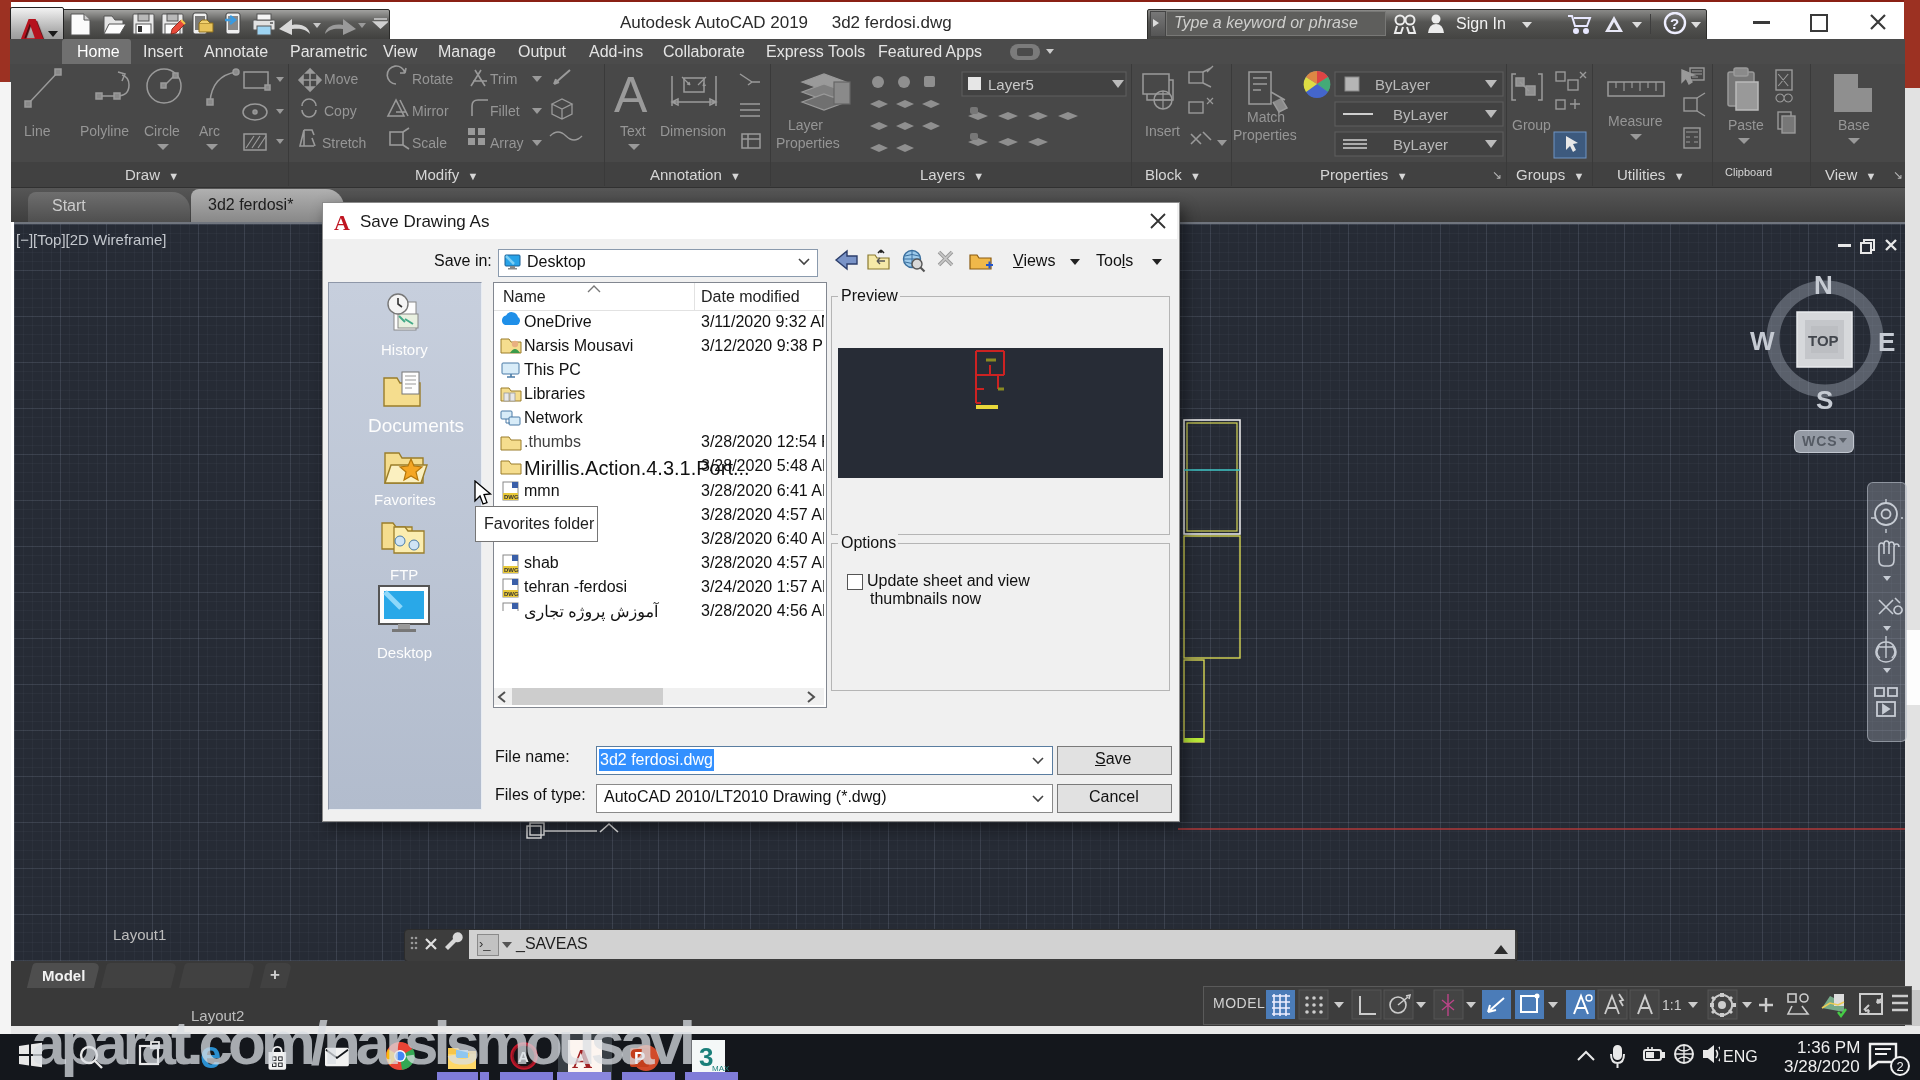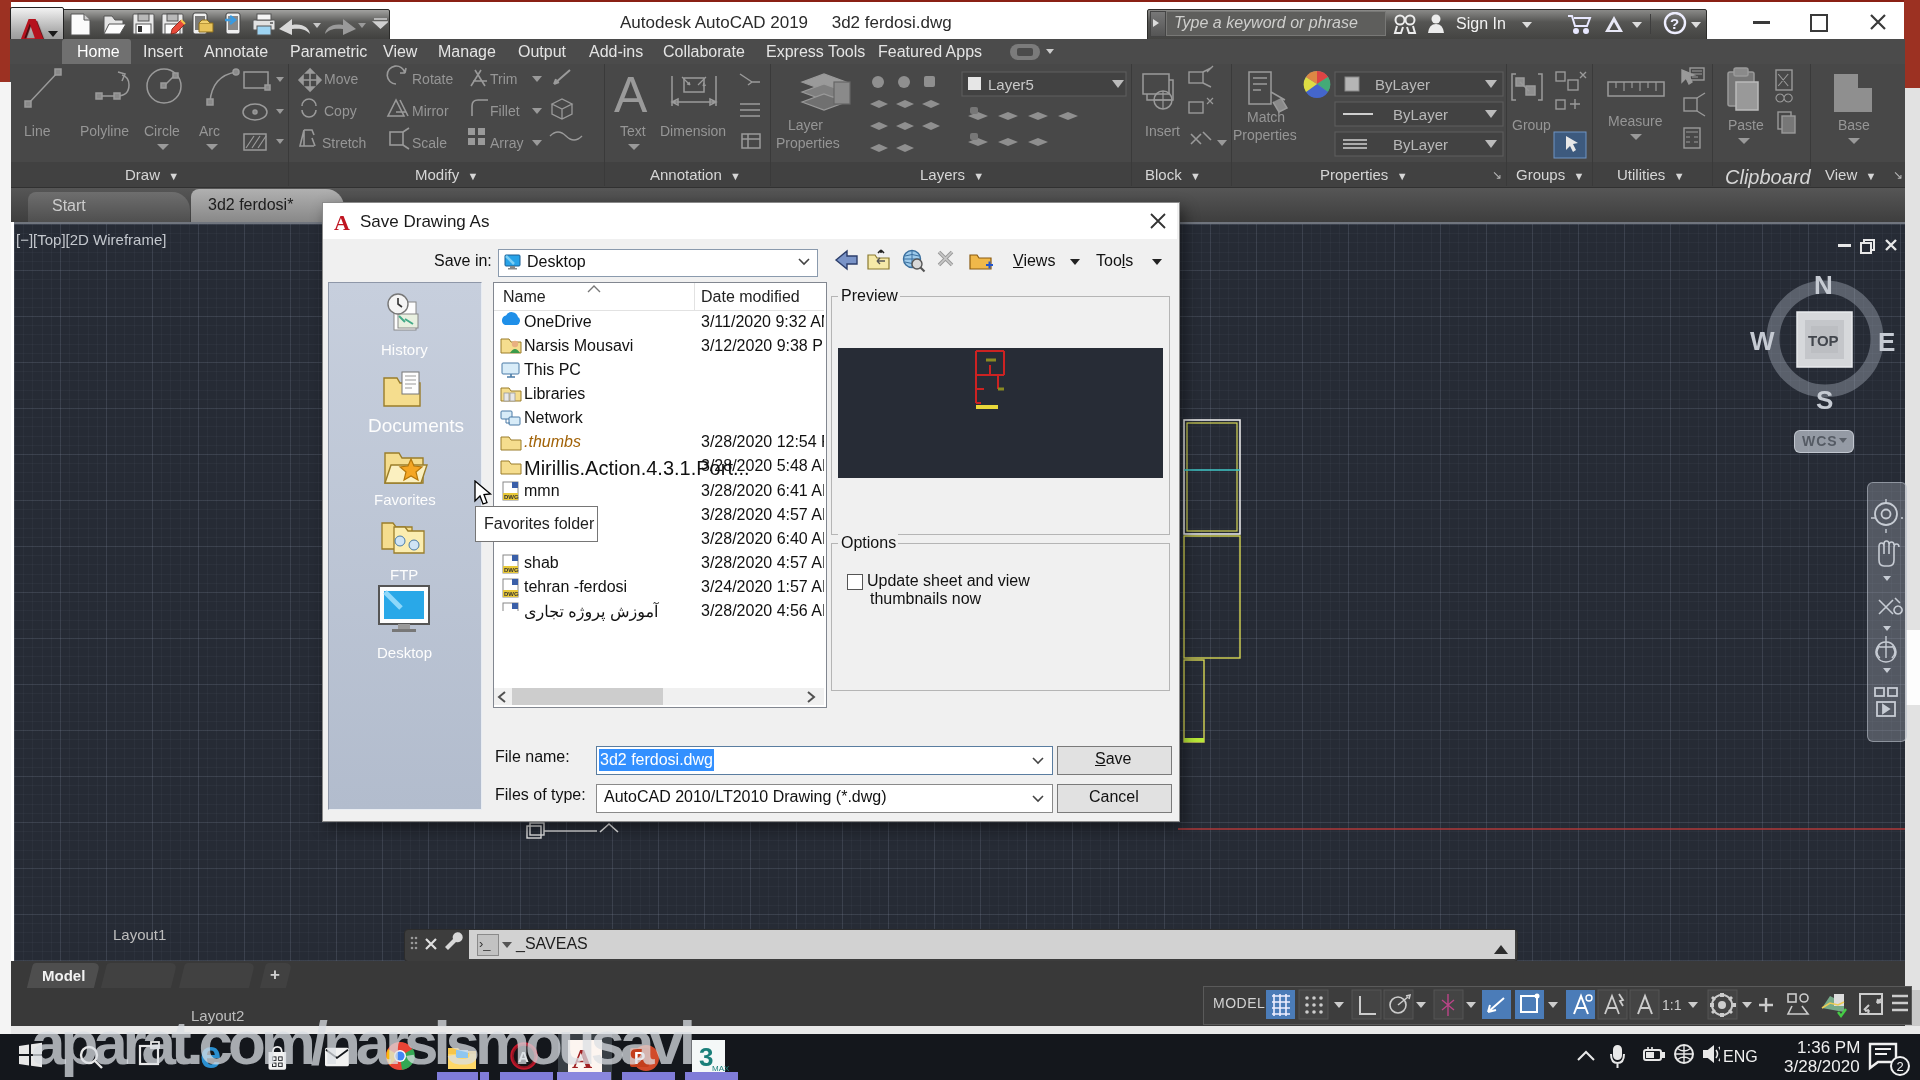--- a/index.html
+++ b/index.html
@@ -147,21 +147,21 @@
 
   <div class="lbl" style="left:125px;top:166px;font-size:15px;color:#d6d6d6;">Draw&nbsp;&nbsp;<span style="font-size:11px;">▼</span></div>
   <div class="lbl" style="left:415px;top:166px;font-size:15px;color:#d6d6d6;">Modify&nbsp;&nbsp;<span style="font-size:11px;">▼</span></div>
   <div class="lbl" style="left:650px;top:166px;font-size:15px;color:#d6d6d6;">Annotation&nbsp;&nbsp;<span style="font-size:11px;">▼</span></div>
   <div class="lbl" style="left:920px;top:166px;font-size:15px;color:#d6d6d6;">Layers&nbsp;&nbsp;<span style="font-size:11px;">▼</span></div>
   <div class="lbl" style="left:1145px;top:166px;font-size:15px;color:#d6d6d6;">Block&nbsp;&nbsp;<span style="font-size:11px;">▼</span></div>
   <div class="lbl" style="left:1320px;top:166px;font-size:15px;color:#d6d6d6;">Properties&nbsp;&nbsp;<span style="font-size:11px;">▼</span></div>
   <div class="lbl" style="left:1492px;top:168px;font-size:12px;color:#b5b5b5;">↘</div>
   <div class="lbl" style="left:1516px;top:166px;font-size:15px;color:#d6d6d6;">Groups&nbsp;&nbsp;<span style="font-size:11px;">▼</span></div>
   <div class="lbl" style="left:1617px;top:166px;font-size:15px;color:#d6d6d6;">Utilities&nbsp;&nbsp;<span style="font-size:11px;">▼</span></div>
-  <div class="lbl" style="left:1725px;top:166px;font-size:20px;color:#d6d6d6;font-style:italic;">Clipboard</div>
+  <div class="lbl" style="left:1725px;top:166px;font-size:11px;color:#d6d6d6;">Clipboard</div>
   <div class="lbl" style="left:1825px;top:166px;font-size:15px;color:#d6d6d6;">View&nbsp;&nbsp;<span style="font-size:11px;">▼</span></div>
   <div class="lbl" style="left:1893px;top:168px;font-size:12px;color:#b5b5b5;">↘</div>
 
   <svg class="svgi" style="left:14px;top:64px;" width="274" height="98" viewBox="0 0 274 98">
     <g stroke="#9a9a9a" fill="none" stroke-width="1.5">
       <path d="M14 40 L44 8"></path>
         <rect x="11" y="37" width="6" height="6" fill="#8a8a8a"></rect>
         <rect x="41" y="5" width="6" height="6" fill="#8a8a8a"></rect>
       <path d="M85 32 h18 q12 0 12 -11 q0 -8 -7 -10"></path>
         <rect x="82" y="29" width="6" height="6" fill="#8a8a8a"></rect>
@@ -833,21 +833,21 @@
           <rect x="4" y="13" width="15" height="7" fill="#e8c838"></rect>
           <text x="5" y="19" font-size="6" font-weight="bold" fill="#333" font-family="Liberation Sans">DWG</text>
         </g>
     </g>
   </svg>
   <div class="lbl" style="left:524px;top:313px;font-size:16px;color:#111;z-index:23;">OneDrive</div>
   <div class="lbl" style="left:524px;top:337px;font-size:16px;color:#111;z-index:23;">Narsis Mousavi</div>
   <div class="lbl" style="left:524px;top:361px;font-size:16px;color:#111;z-index:23;">This PC</div>
   <div class="lbl" style="left:524px;top:385px;font-size:16px;color:#111;z-index:23;">Libraries</div>
   <div class="lbl" style="left:524px;top:409px;font-size:16px;color:#111;z-index:23;">Network</div>
-  <div class="lbl" style="left:524px;top:433px;font-size:16px;color:#a16207;z-index:23;font-style:italic;">.thumbs</div>
+  <div class="lbl" style="left:524px;top:433px;font-size:16px;color:#404040;z-index:23;">.thumbs</div>
   <div class="lbl" style="left:524px;top:457px;font-size:20px;color:#111;z-index:23;">Mirillis.Action.4.3.1.Port...</div>
   <div class="lbl" style="left:524px;top:482px;font-size:16px;color:#111;z-index:23;">mmn</div>
   <div class="lbl" style="left:524px;top:554px;font-size:16px;color:#111;z-index:23;">shab</div>
   <div class="lbl" style="left:524px;top:578px;font-size:16px;color:#111;z-index:23;">tehran -ferdosi</div>
   <div class="lbl" style="left:524px;top:602px;font-size:16px;color:#111;z-index:23;">آموزش پروژه تجاری</div>
   <div class="abs" style="left:699px;top:311px;width:125px;height:380px;overflow:hidden;z-index:23;">
     <div class="lbl" style="left:2px;top:2px;font-size:16px;color:#111;">3/11/2020 9:32 AM</div>
     <div class="lbl" style="left:2px;top:26px;font-size:16px;color:#111;">3/12/2020 9:38 PM</div>
     <div class="lbl" style="left:2px;top:122px;font-size:16px;color:#111;">3/28/2020 12:54 PM</div>
     <div class="lbl" style="left:2px;top:146px;font-size:16px;color:#111;">3/28/2020 5:48 AM</div>

